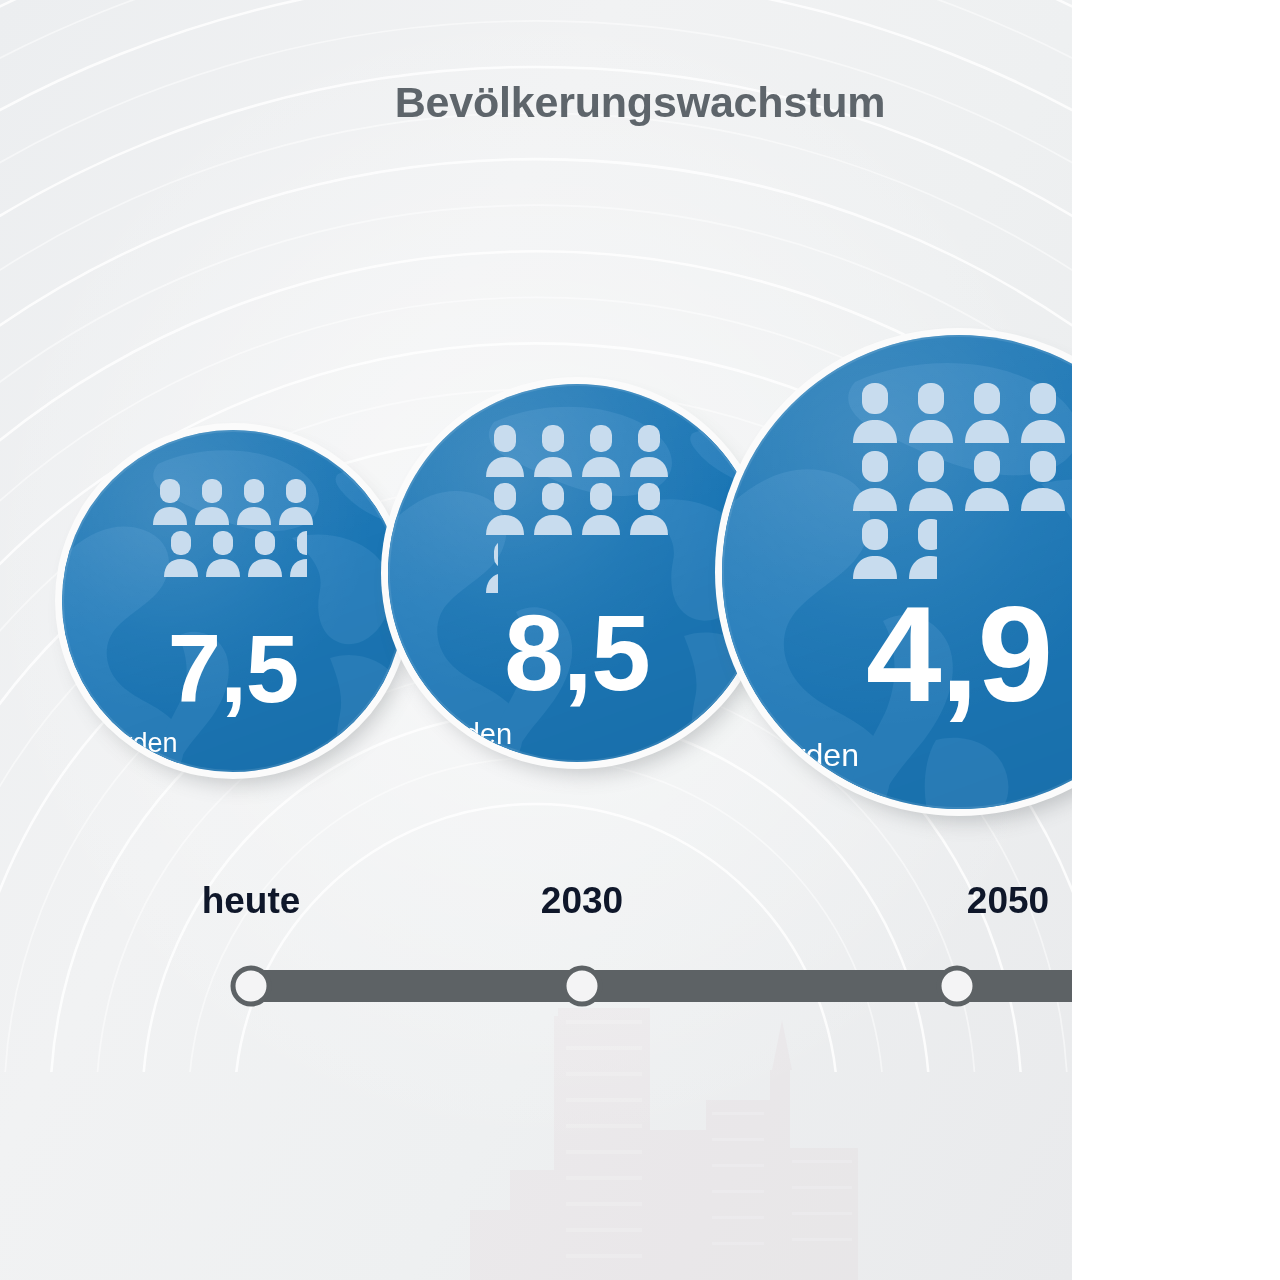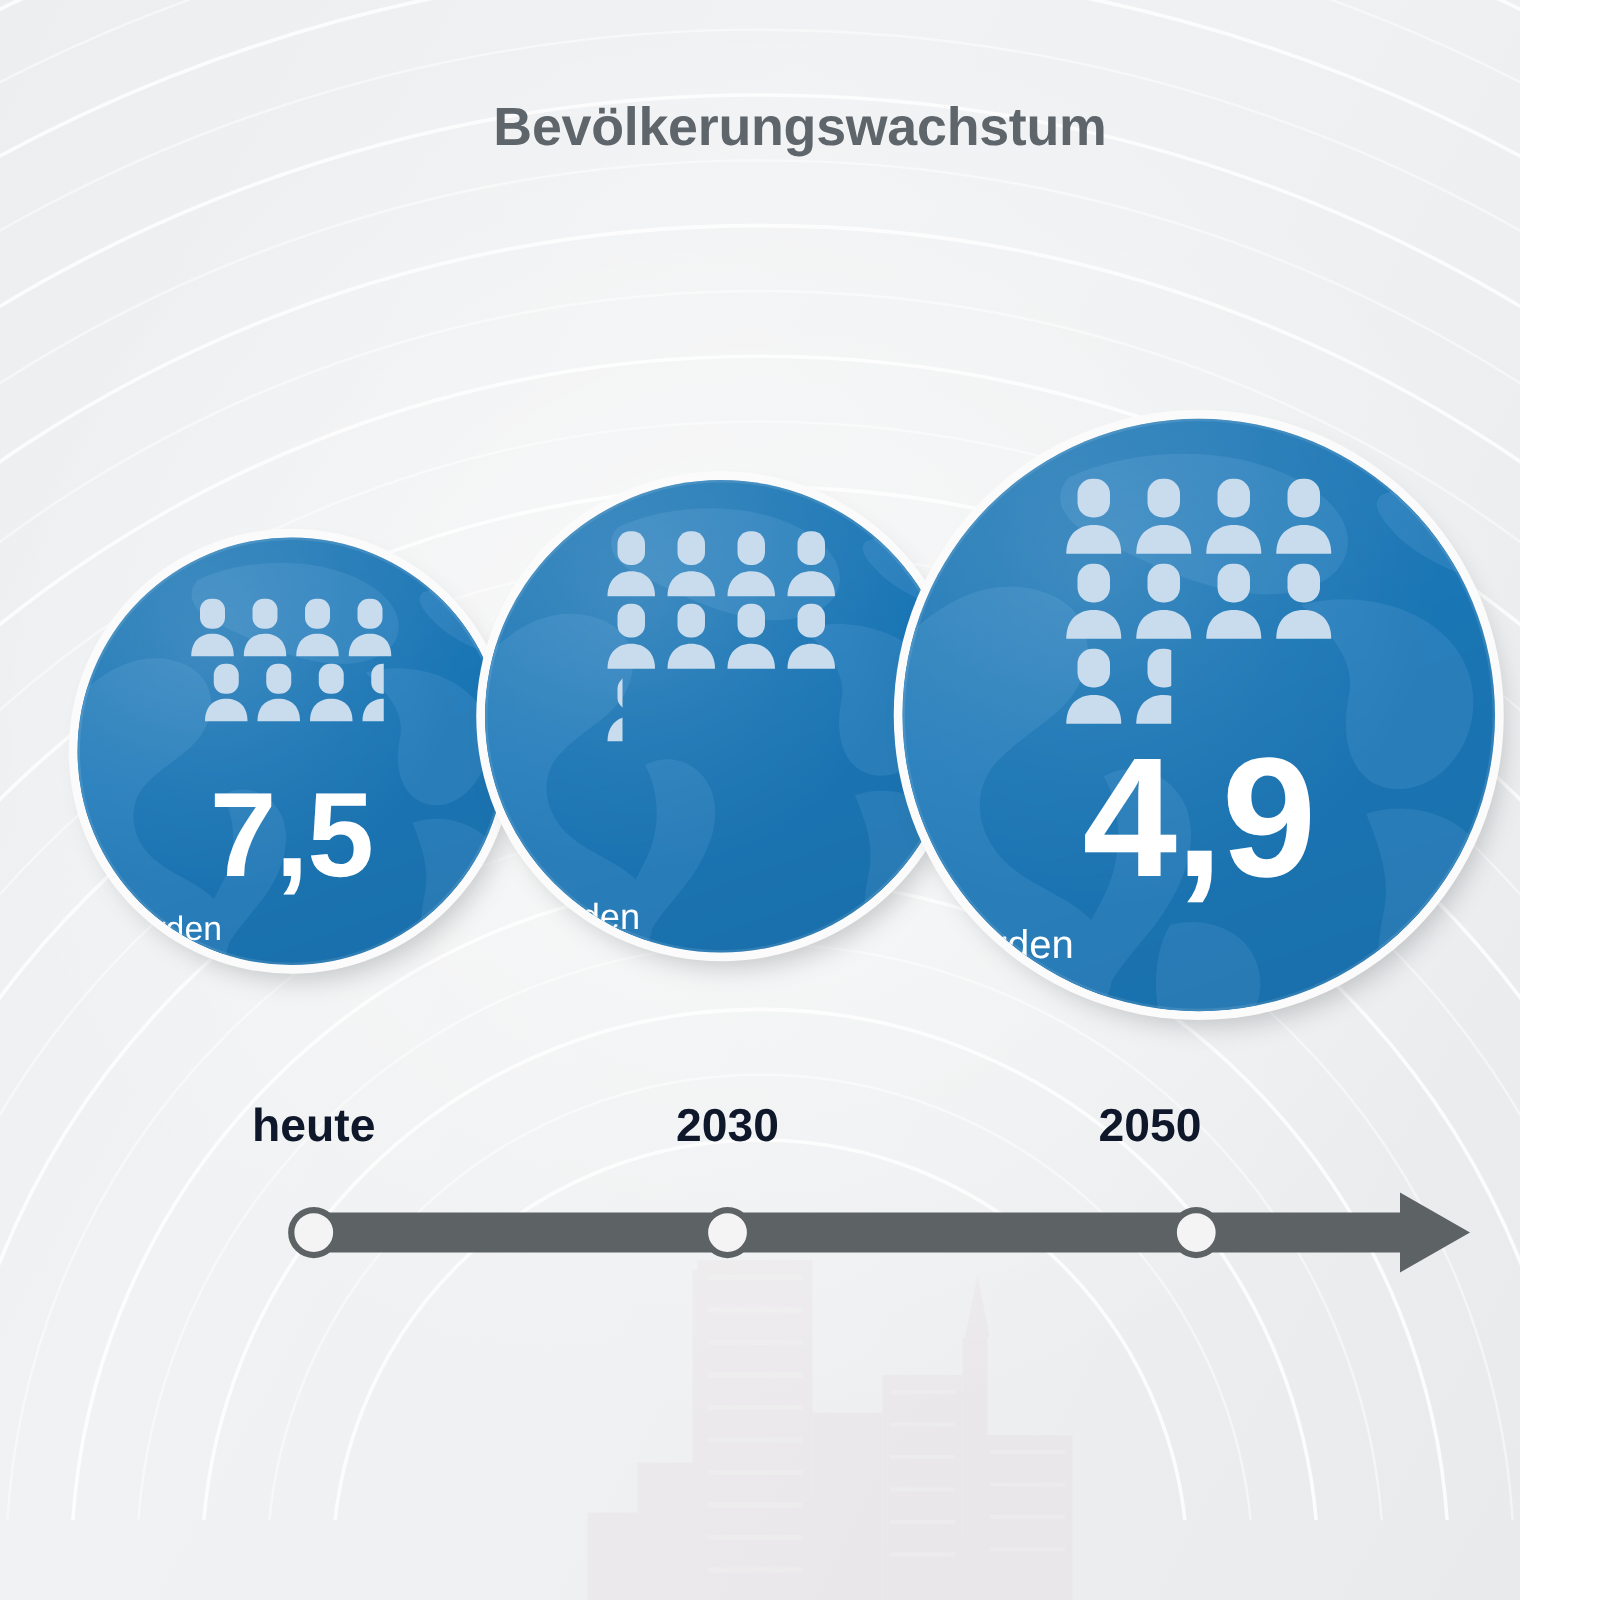--- a/index.html
+++ b/index.html
@@ -2,21 +2,21 @@
 <html><head>
 <meta charset="utf-8">
 <style>
   html, body {
     margin: 0;
     padding: 0;
     background: #ffffff;
   }
   #stage {
     position: relative;
-    width: 1216px;
+    width: 1072px;
     height: 1280px;
     overflow: hidden;
     font-family: "Liberation Sans", sans-serif;
     background: #f0f1f2;
   }
 
   
   .bg-base {
     position: absolute;
     inset: 0;
@@ -354,20 +354,21 @@
       <div class="p-row" style="width:192px;">
         <div class="p-cell" style="width:17px;height:58px;margin-right:175px;">
           <svg class="p-icon" width="48" height="58" viewBox="0 0 48 58">
             <rect x="13" y="3" width="22" height="27" rx="10" fill="#c8dcee"></rect>
             <path d="M5 55 C5 42 13 35 24 35 C35 35 43 42 43 55 Z" fill="#c8dcee"></path>
           </svg>
         </div>
       </div>
     </div>
 
+    <div class="value" style="top:221px;font-size:107px;">8,5</div>
     <div class="unit" style="top:334px;font-size:29px;">Milliarden</div>
     <div class="rim"></div>
   </div>
 
   <div class="globe g3">
     <svg class="map" viewBox="0 0 474 474">
       <defs>
           <clipPath id="c3">
             <circle cx="237" cy="237" r="237"></circle>
           </clipPath>
@@ -454,21 +455,21 @@
     </div>
 
     <div class="value" style="top:258px;font-size:136px;">4,9</div>
     <div class="unit" style="top:402px;font-size:32px;">Milliarden</div>
     <div class="rim"></div>
   </div>
 
   <div class="tl-labels">
     <div class="tl-label" style="left:251px;">heute</div>
     <div class="tl-label" style="left:582px;">2030</div>
-    <div class="tl-label" style="left:920px;">2050</div>
+    <div class="tl-label" style="left:1008px;">2050</div>
   </div>
 
   <svg class="timeline" viewBox="0 0 1280 90">
     <rect x="250" y="30" width="880" height="32" fill="#5d6265"></rect>
     <polygon points="1120,14 1176,46 1120,78" fill="#5d6265"></polygon>
     <circle cx="251" cy="46" r="18" fill="#f4f4f5" stroke="#5d6265" stroke-width="5"></circle>
     <circle cx="582" cy="46" r="18" fill="#f4f4f5" stroke="#5d6265" stroke-width="5"></circle>
     <circle cx="957" cy="46" r="18" fill="#f4f4f5" stroke="#5d6265" stroke-width="5"></circle>
   </svg>
 

